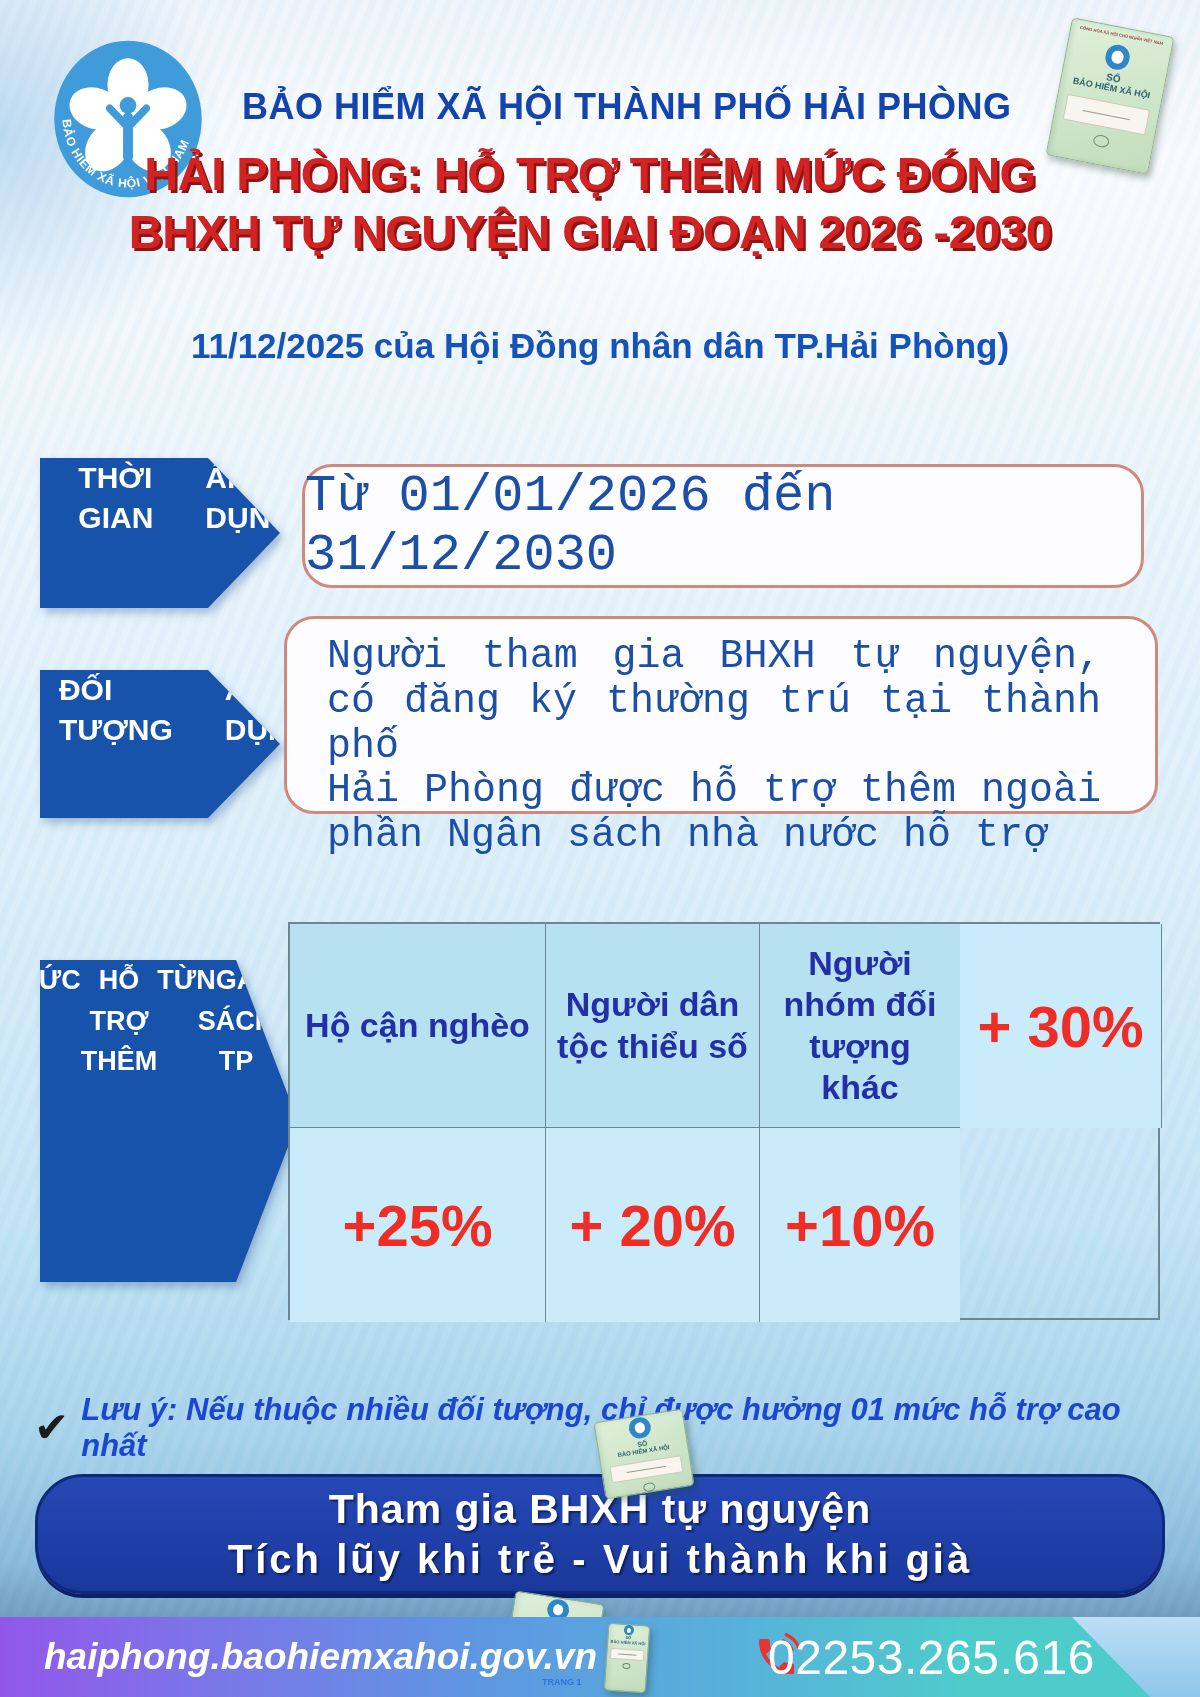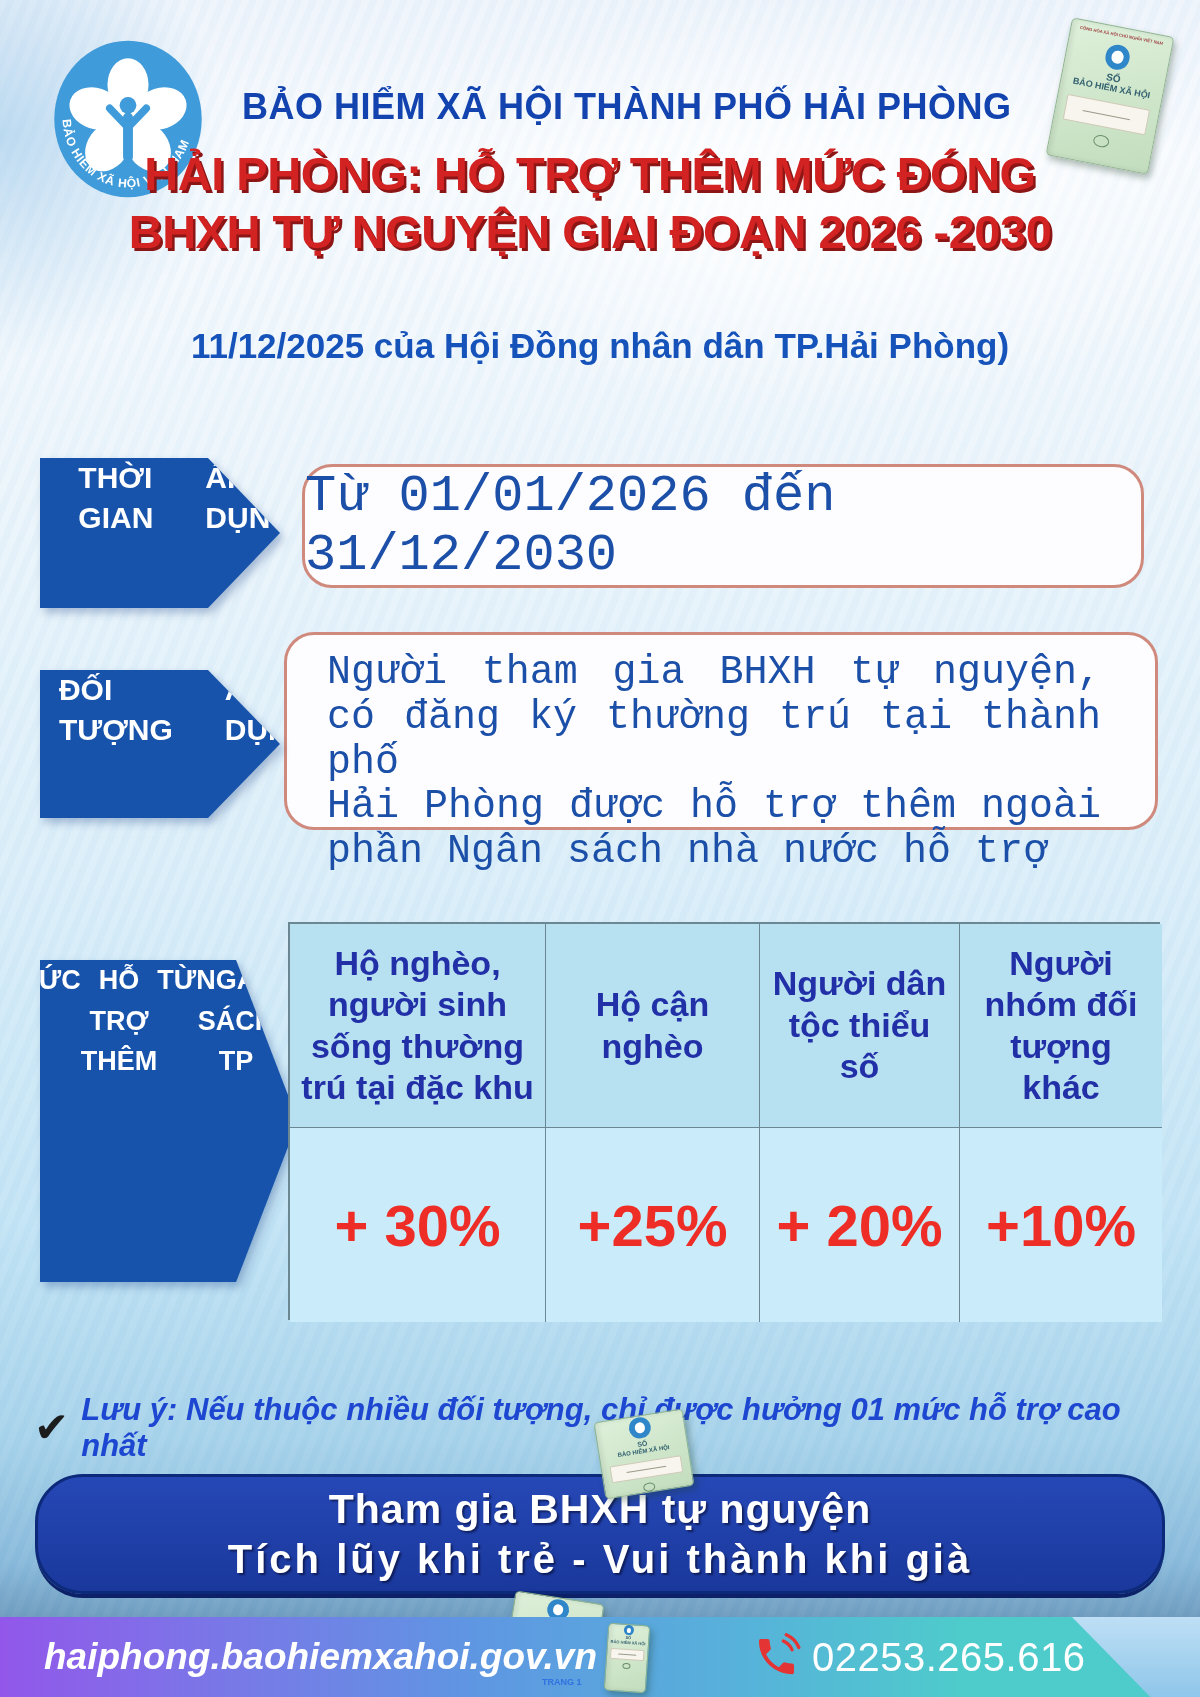--- a/index.html
+++ b/index.html
@@ -61,21 +61,21 @@
   .aw3{left:40px;top:960px;width:258px;height:322px;}
   .aw3 .arrow{clip-path:polygon(0 0,76% 0,100% 50%,76% 100%,0 100%);text-align:center;
     padding-right:56px;padding-left:10px;box-sizing:border-box;}
   .arrow .al{font-size:30px;line-height:1.32;padding-left:52px;}
   .aw3 .al3{font-size:27px;line-height:1.5;padding-left:0;}
 
   
   .whitebox{background:#fdfdff;border:3px solid #d08a7d;border-radius:30px;box-sizing:border-box;font-family:Liberation Mono, monospace;}
   .timebox{left:302px;top:464px;width:842px;height:124px;display:flex;align-items:center;justify-content:center;}
   .timebox .tv{font-size:52px;color:#1b4fa8;}
-  .subjbox{left:284px;top:616px;width:874px;height:198px;padding:16px 54px 0 40px;margin-top:16px;}
+  .subjbox{left:284px;top:616px;width:874px;height:198px;padding:16px 54px 0 40px;}
   .subjbox .pline{font-size:40px;line-height:1.12;color:#1b4fa8;text-align:justify;text-align-last:justify;}
   .subjbox .pline.last{text-align-last:left;}
 
   
   .stable{left:288px;top:922px;width:872px;height:398px;display:grid;
     grid-template-columns:256px 214px 200px 202px;grid-template-rows:204px 194px;
     border:2px solid #6c8794;box-sizing:border-box;}
   .cell{border-right:1.5px solid #6c8794;display:flex;align-items:center;justify-content:center;box-sizing:border-box;}
   .cell.lastcol{border-right:none;}
   .th{background:#b7e0f1;border-bottom:1.5px solid #6c8794;font-size:34px;font-weight:bold;color:#2230a8;
@@ -98,22 +98,22 @@
 
   
   .footer{left:0;top:1617px;width:1200px;height:80px;
     background:linear-gradient(90deg,#9257ea 0%,#7e72e8 15%,#5e97e2 40%,#57b2da 62%,#4ecbcb 80%,#4ecbcb 100%);}
   .chevron{position:absolute;right:0;top:0;width:160px;height:80px;
     background:linear-gradient(180deg,#bedff5,#8fc6ea);
     clip-path:polygon(20% 0,100% 0,100% 100%,69% 100%);}
   .website{position:absolute;left:44px;top:50%;transform:translateY(-50%);
     font-size:37px;font-weight:bold;font-style:italic;color:#fff;}
   .phone-ico{position:absolute;left:752px;top:13px;width:52px;height:52px;}
-  .phone-num{position:absolute;left:812px;top:50%;transform:translateY(-50%);
-    font-size:40px;color:#fff;letter-spacing:.5px;}
+  .phone-num{position:absolute;left:768px;top:50%;transform:translateY(-50%);
+    font-size:48px;color:#fff;letter-spacing:.5px;}
   .page-tag{position:absolute;left:542px;top:60px;font-size:9px;font-weight:bold;color:#2f72e0;}
 </style>
 </head>
 <body>
 
 <div class="poster">
 
   <svg class="abs logo" viewBox="0 0 200 212">
     <ellipse cx="100" cy="106" rx="97" ry="103" fill="#3f9bd9"></ellipse>
     <g fill="#ffffff">
@@ -176,21 +176,20 @@
   <div class="abs arrow-wrap aw3">
     <div class="arrow">
       <div class="al al3">MỨC</div>
       <div class="al al3">HỖ TRỢ THÊM</div>
       <div class="al al3">TỪ</div>
       <div class="al al3">NGÂN SÁCH TP</div>
     </div>
   </div>
 
   <div class="abs stable">
-    <div class="cell th">Hộ nghèo, người sinh sống thường trú tại đặc khu</div>
     <div class="cell th">Hộ cận nghèo</div>
     <div class="cell th">Người dân tộc thiểu số</div>
     <div class="cell th lastcol">Người nhóm đối tượng khác</div>
     <div class="cell td">+ 30%</div>
     <div class="cell td">+25%</div>
     <div class="cell td">+ 20%</div>
     <div class="cell td lastcol">+10%</div>
   </div>
 
   <div class="abs note">

